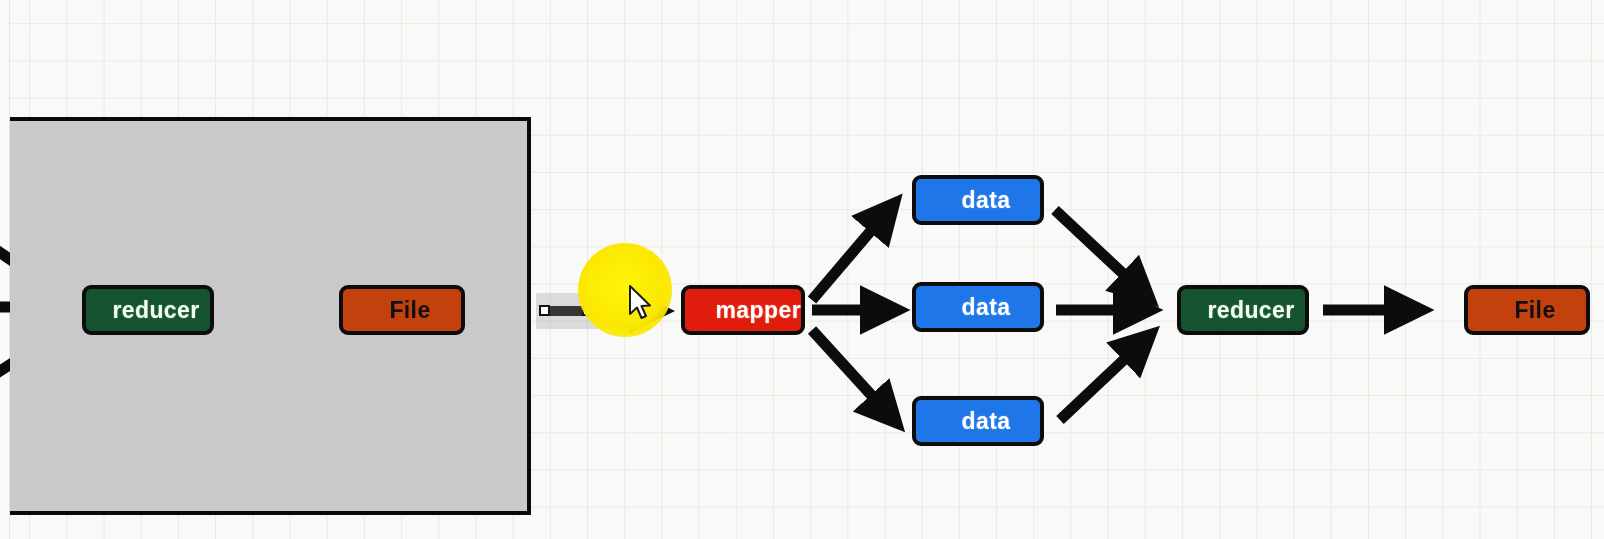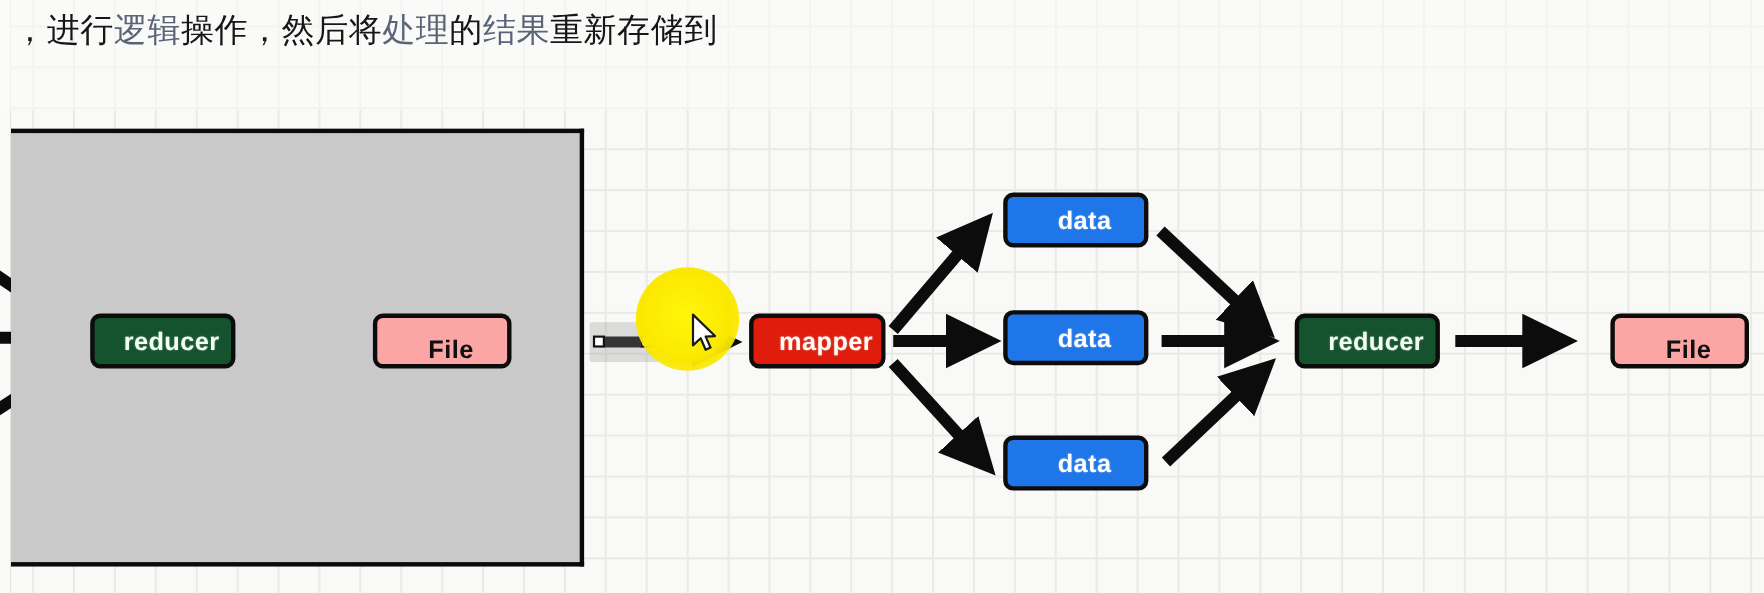--- a/index.html
+++ b/index.html
@@ -78,21 +78,21 @@
     align-items: center;
     justify-content: center;
     font-weight: bold;
     font-size: 23px;
     letter-spacing: 0.4px;
     text-shadow: 0 0 2px rgba(255,255,255,0.35);
     user-select: none;
     padding-left: 16px;
   }
   .node.green  { background: #14532d; color: #f2fff2; }
-  .node.yellow { background: #fca5a5; color: #101010; text-shadow:none;align-items:flex-end; }
+  .node.yellow { background: #c2410c; color: #101010; text-shadow:none; }
   .node.red    { background: #e01c0d; color: #fffdfa; }
   .node.blue   { background: #1f76e8; color: #ffffff; }
 
   
   #arrow-layer {
     position: absolute;
     inset: 0;
     pointer-events: none;
   }
 
@@ -134,25 +134,20 @@
   }
 </style>
 </head>
 <body>
 
 <div id="screen">
 
   <div id="grid-bg"></div>
   <div id="left-margin-strip"></div>
 
-  <div id="text-band">
-    <div id="caption">
-      <span>，<span>进行</span><span class="hl">逻辑</span><span>操作，然后将</span><span class="hl">处理</span><span>的</span><span class="hl">结果</span><span>重新存储到</span></span>
-    </div>
-  </div>
 
   <svg id="arrow-layer" width="1604" height="539" viewBox="0 0 1604 539">
     <defs>
       <marker id="ah" markerWidth="5.2" markerHeight="5.2" refX="3.1" refY="2.6" orient="auto" markerUnits="strokeWidth">
         <path d="M0,0.35 L0,4.85 L4.6,2.6 z" fill="#0c0c0c"></path>
       </marker>
     </defs>
 
     <g stroke="#0c0c0c" stroke-width="11" fill="none" marker-end="url(#ah)">
       <line x1="-14" y1="243" x2="58" y2="292"></line>
@@ -186,21 +181,21 @@
   </div>
 
   <div class="node yellow" style="left:339px; top:285px; width:126px; height:50px;">
     <span>File</span>
   </div>
 
   <div id="selection-band"></div>
   <div class="handle" style="left:539px; top:305px;"></div>
   <div class="handle" style="left:582px; top:305px;"></div>
 
-  <div class="node red" style="left:681px; top:285px; width:124px; height:50px;">
+  <div class="node red" style="left:681px; top:285px; width:124px; height:50px;justify-content:flex-end;">
     <span>mapper</span>
   </div>
 
   <div class="node blue" style="left:912px; top:175px; width:132px; height:50px;">
     <span>data</span>
   </div>
 
   <div class="node blue" style="left:912px; top:282px; width:132px; height:50px;">
     <span>data</span>
   </div>

